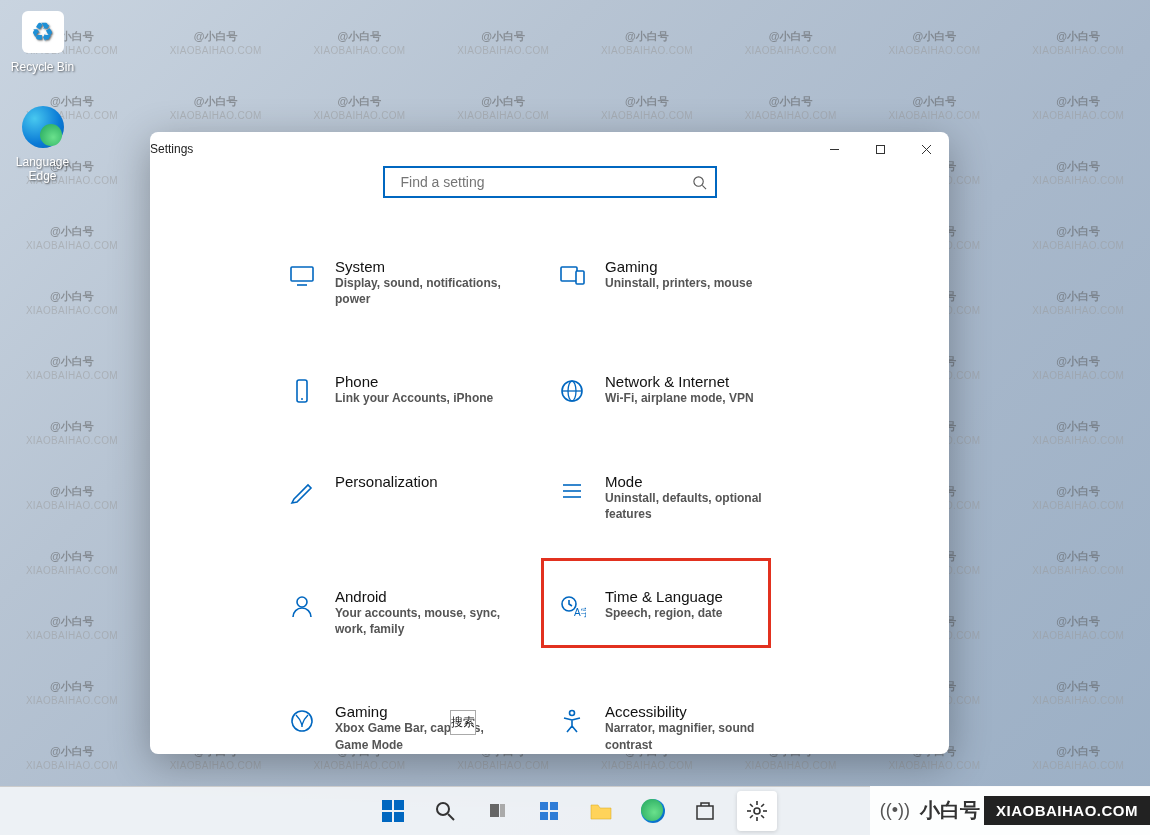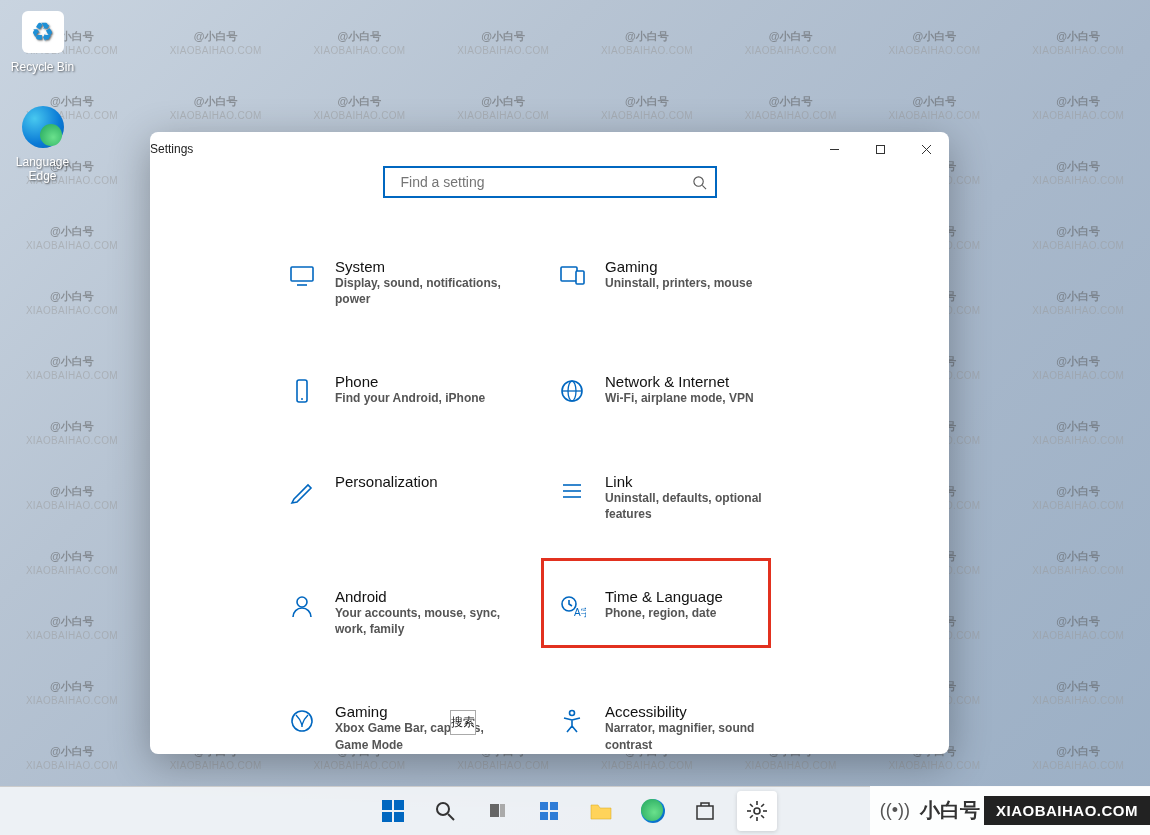--- a/index.html
+++ b/index.html
@@ -533,21 +533,21 @@
       </div>
       <div class="cat">
         <div class="cicon">
           <svg width="28" height="28" viewBox="0 0 28 28">
             <rect x="9" y="3" width="10" height="22" rx="2" fill="none" stroke="#0067c0" stroke-width="1.6"></rect>
             <circle cx="14" cy="22" r="1" fill="#0067c0"></circle>
           </svg>
         </div>
         <div class="txt">
           <div class="t">Phone</div>
-          <div class="d">Find your Android, iPhone</div>
+          <div class="d">Link your Accounts, iPhone</div>
         </div>
       </div>
       <div class="cat">
         <div class="cicon">
           <svg width="28" height="28" viewBox="0 0 28 28">
             <circle cx="14" cy="14" r="10" fill="none" stroke="#0067c0" stroke-width="1.6"></circle>
             <ellipse cx="14" cy="14" rx="4" ry="10" fill="none" stroke="#0067c0" stroke-width="1.3"></ellipse>
             <line x1="4" y1="14" x2="24" y2="14" stroke="#0067c0" stroke-width="1.3"></line>
           </svg>
         </div>
@@ -570,21 +570,21 @@
         <div class="cicon">
           <svg width="28" height="28" viewBox="0 0 28 28">
             <g stroke="#0067c0" stroke-width="1.6">
               <line x1="5" y1="8" x2="23" y2="8"></line>
               <line x1="5" y1="14" x2="23" y2="14"></line>
               <line x1="5" y1="20" x2="23" y2="20"></line>
             </g>
           </svg>
         </div>
         <div class="txt">
-          <div class="t">Link</div>
+          <div class="t">Mode</div>
           <div class="d">Uninstall, defaults, optional features</div>
         </div>
       </div>
       <div class="cat">
         <div class="cicon">
           <svg width="28" height="28" viewBox="0 0 28 28">
             <circle cx="14" cy="10" r="5" fill="none" stroke="#0067c0" stroke-width="1.6"></circle>
             <path d="M5 25 a9 9 0 0 1 18 0" fill="none" stroke="#0067c0" stroke-width="1.6"></path>
           </svg>
         </div>
@@ -596,21 +596,21 @@
       <div class="cat">
         <div class="cicon">
           <svg width="28" height="28" viewBox="0 0 28 28">
             <circle cx="11" cy="12" r="7" fill="none" stroke="#0067c0" stroke-width="1.6"></circle>
             <path d="M11 8 v4 l3 2" fill="none" stroke="#0067c0" stroke-width="1.6"></path>
             <text x="16" y="24" font-size="10" fill="#0067c0">A字</text>
           </svg>
         </div>
         <div class="txt">
           <div class="t">Time &amp; Language</div>
-          <div class="d">Phone, region, date</div>
+          <div class="d">Speech, region, date</div>
         </div>
       </div>
       <div class="cat">
         <div class="cicon">
           <svg width="28" height="28" viewBox="0 0 28 28">
             <circle cx="14" cy="14" r="10" fill="none" stroke="#0067c0" stroke-width="1.6"></circle>
             <path d="M8 8 q6 6 6 12 M20 8 q-6 6 -6 12" fill="none" stroke="#0067c0" stroke-width="1.4"></path>
           </svg>
         </div>
         <div class="txt">

